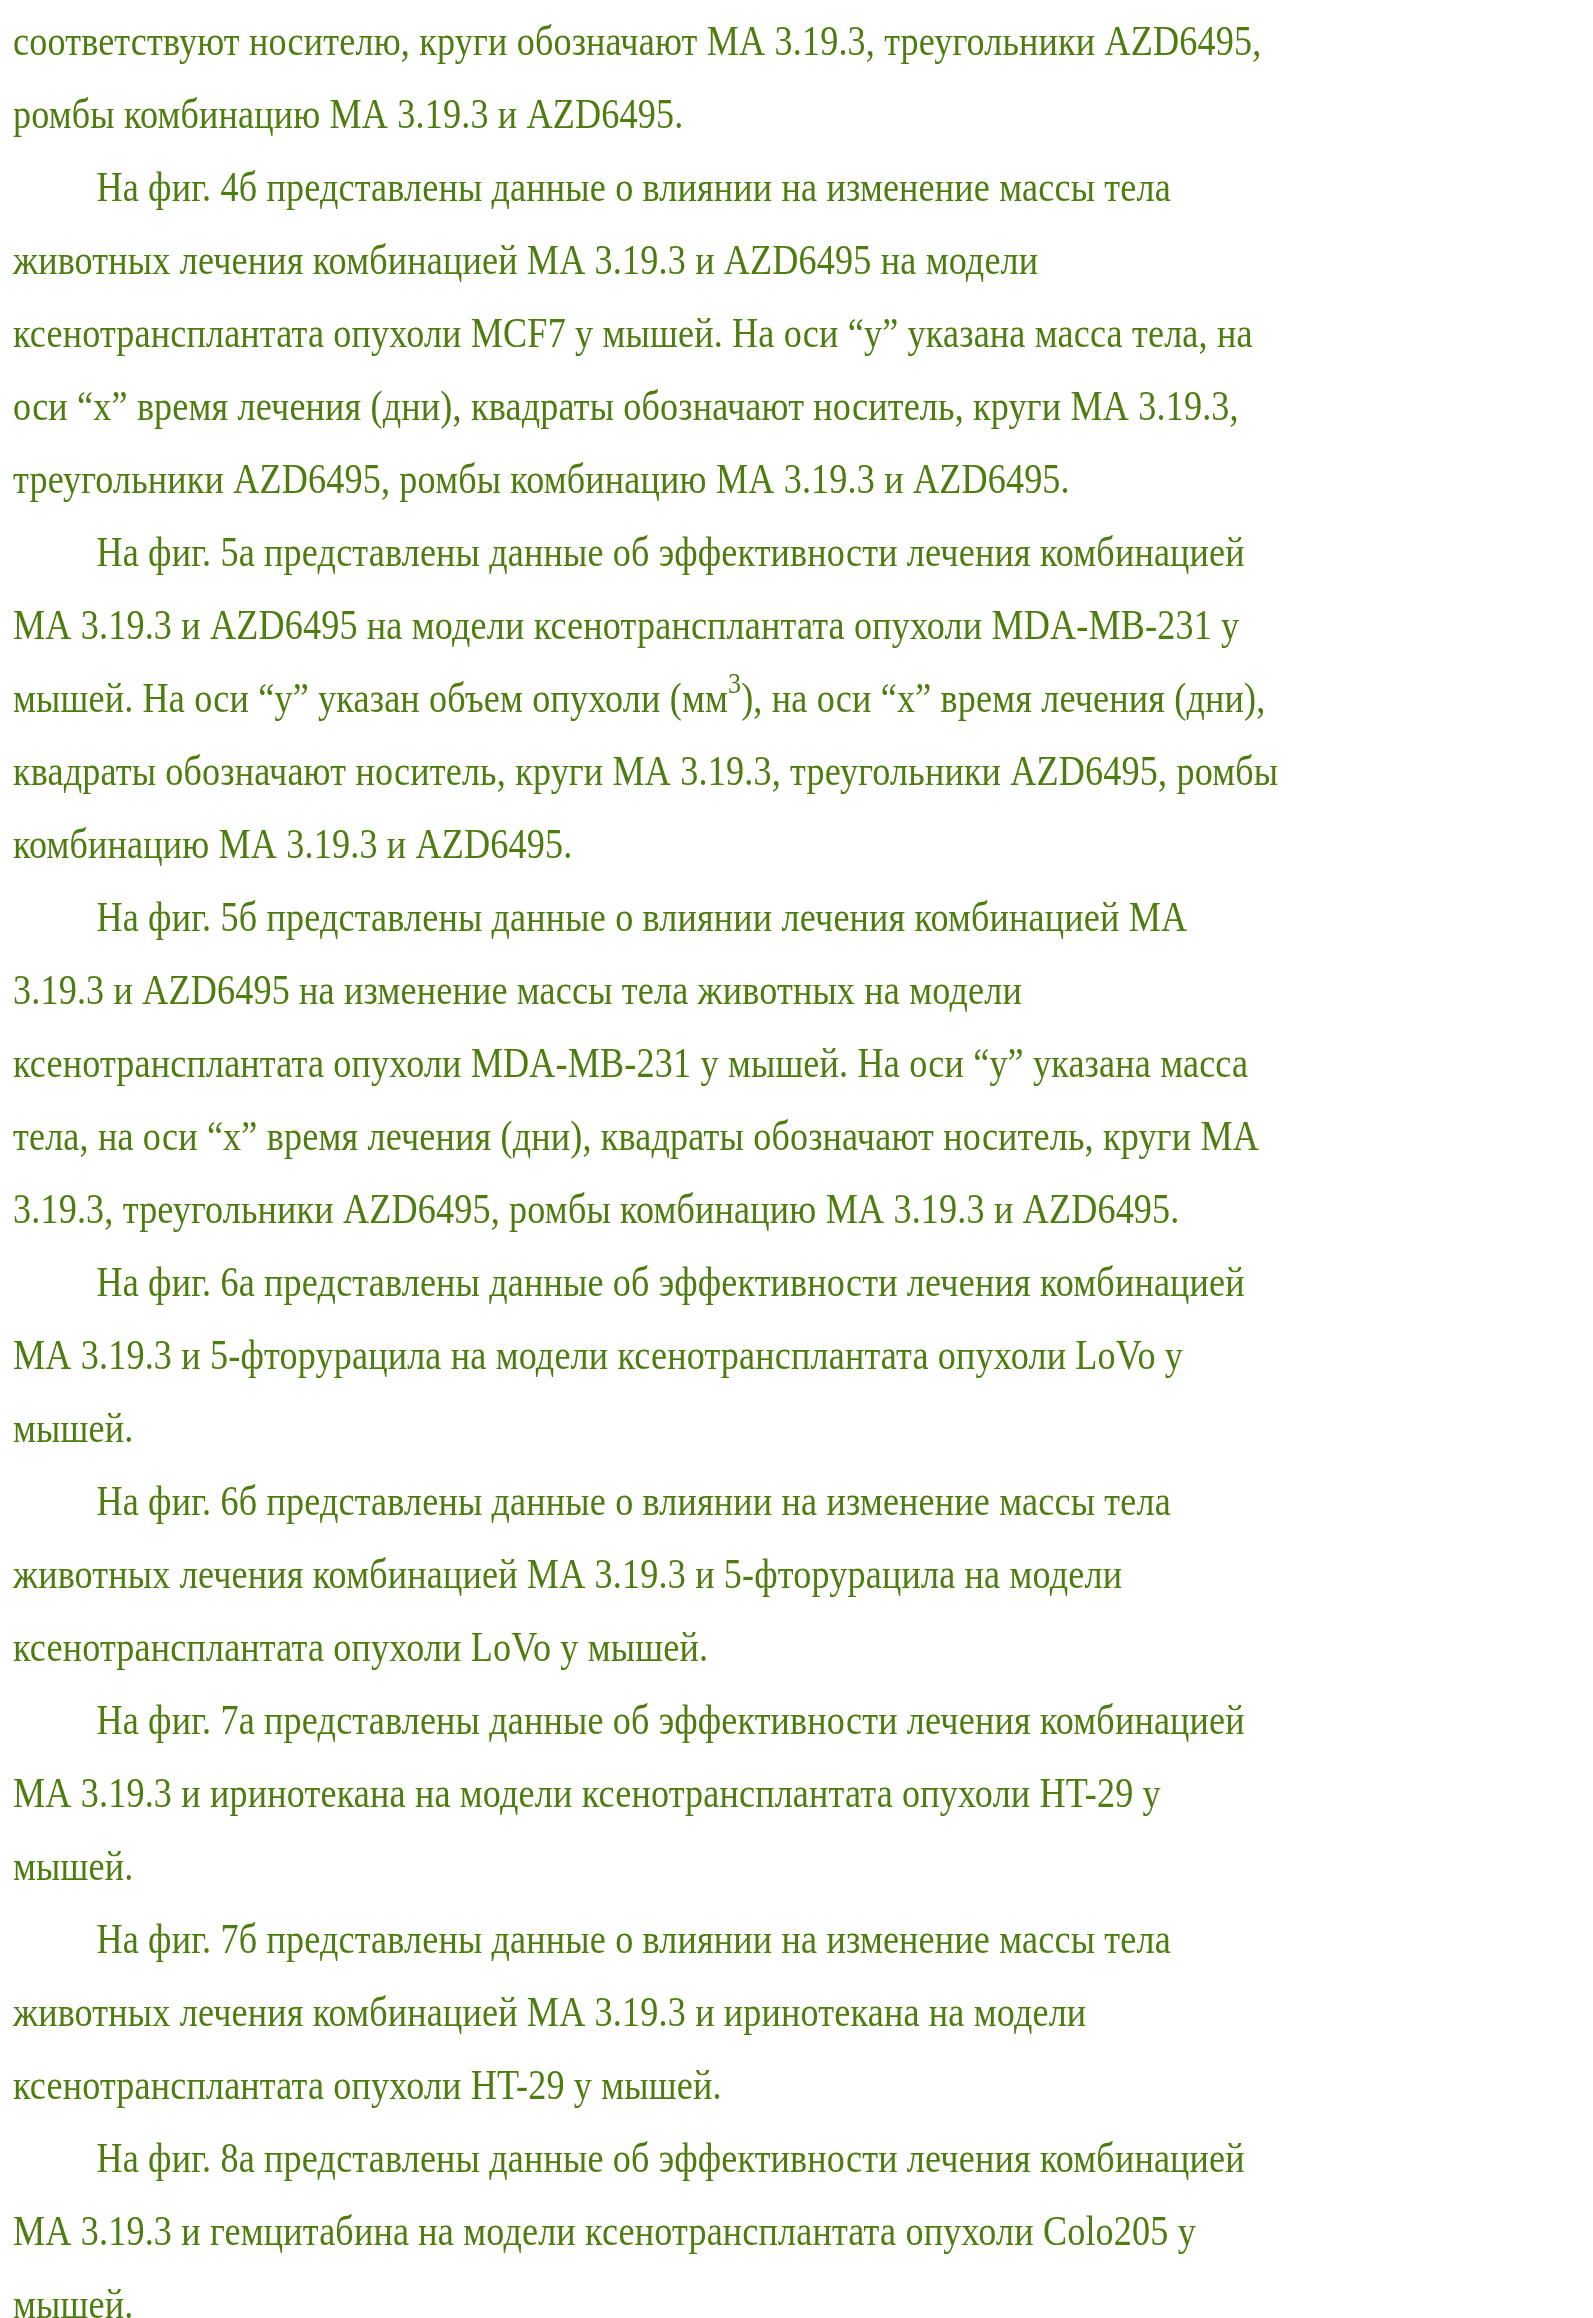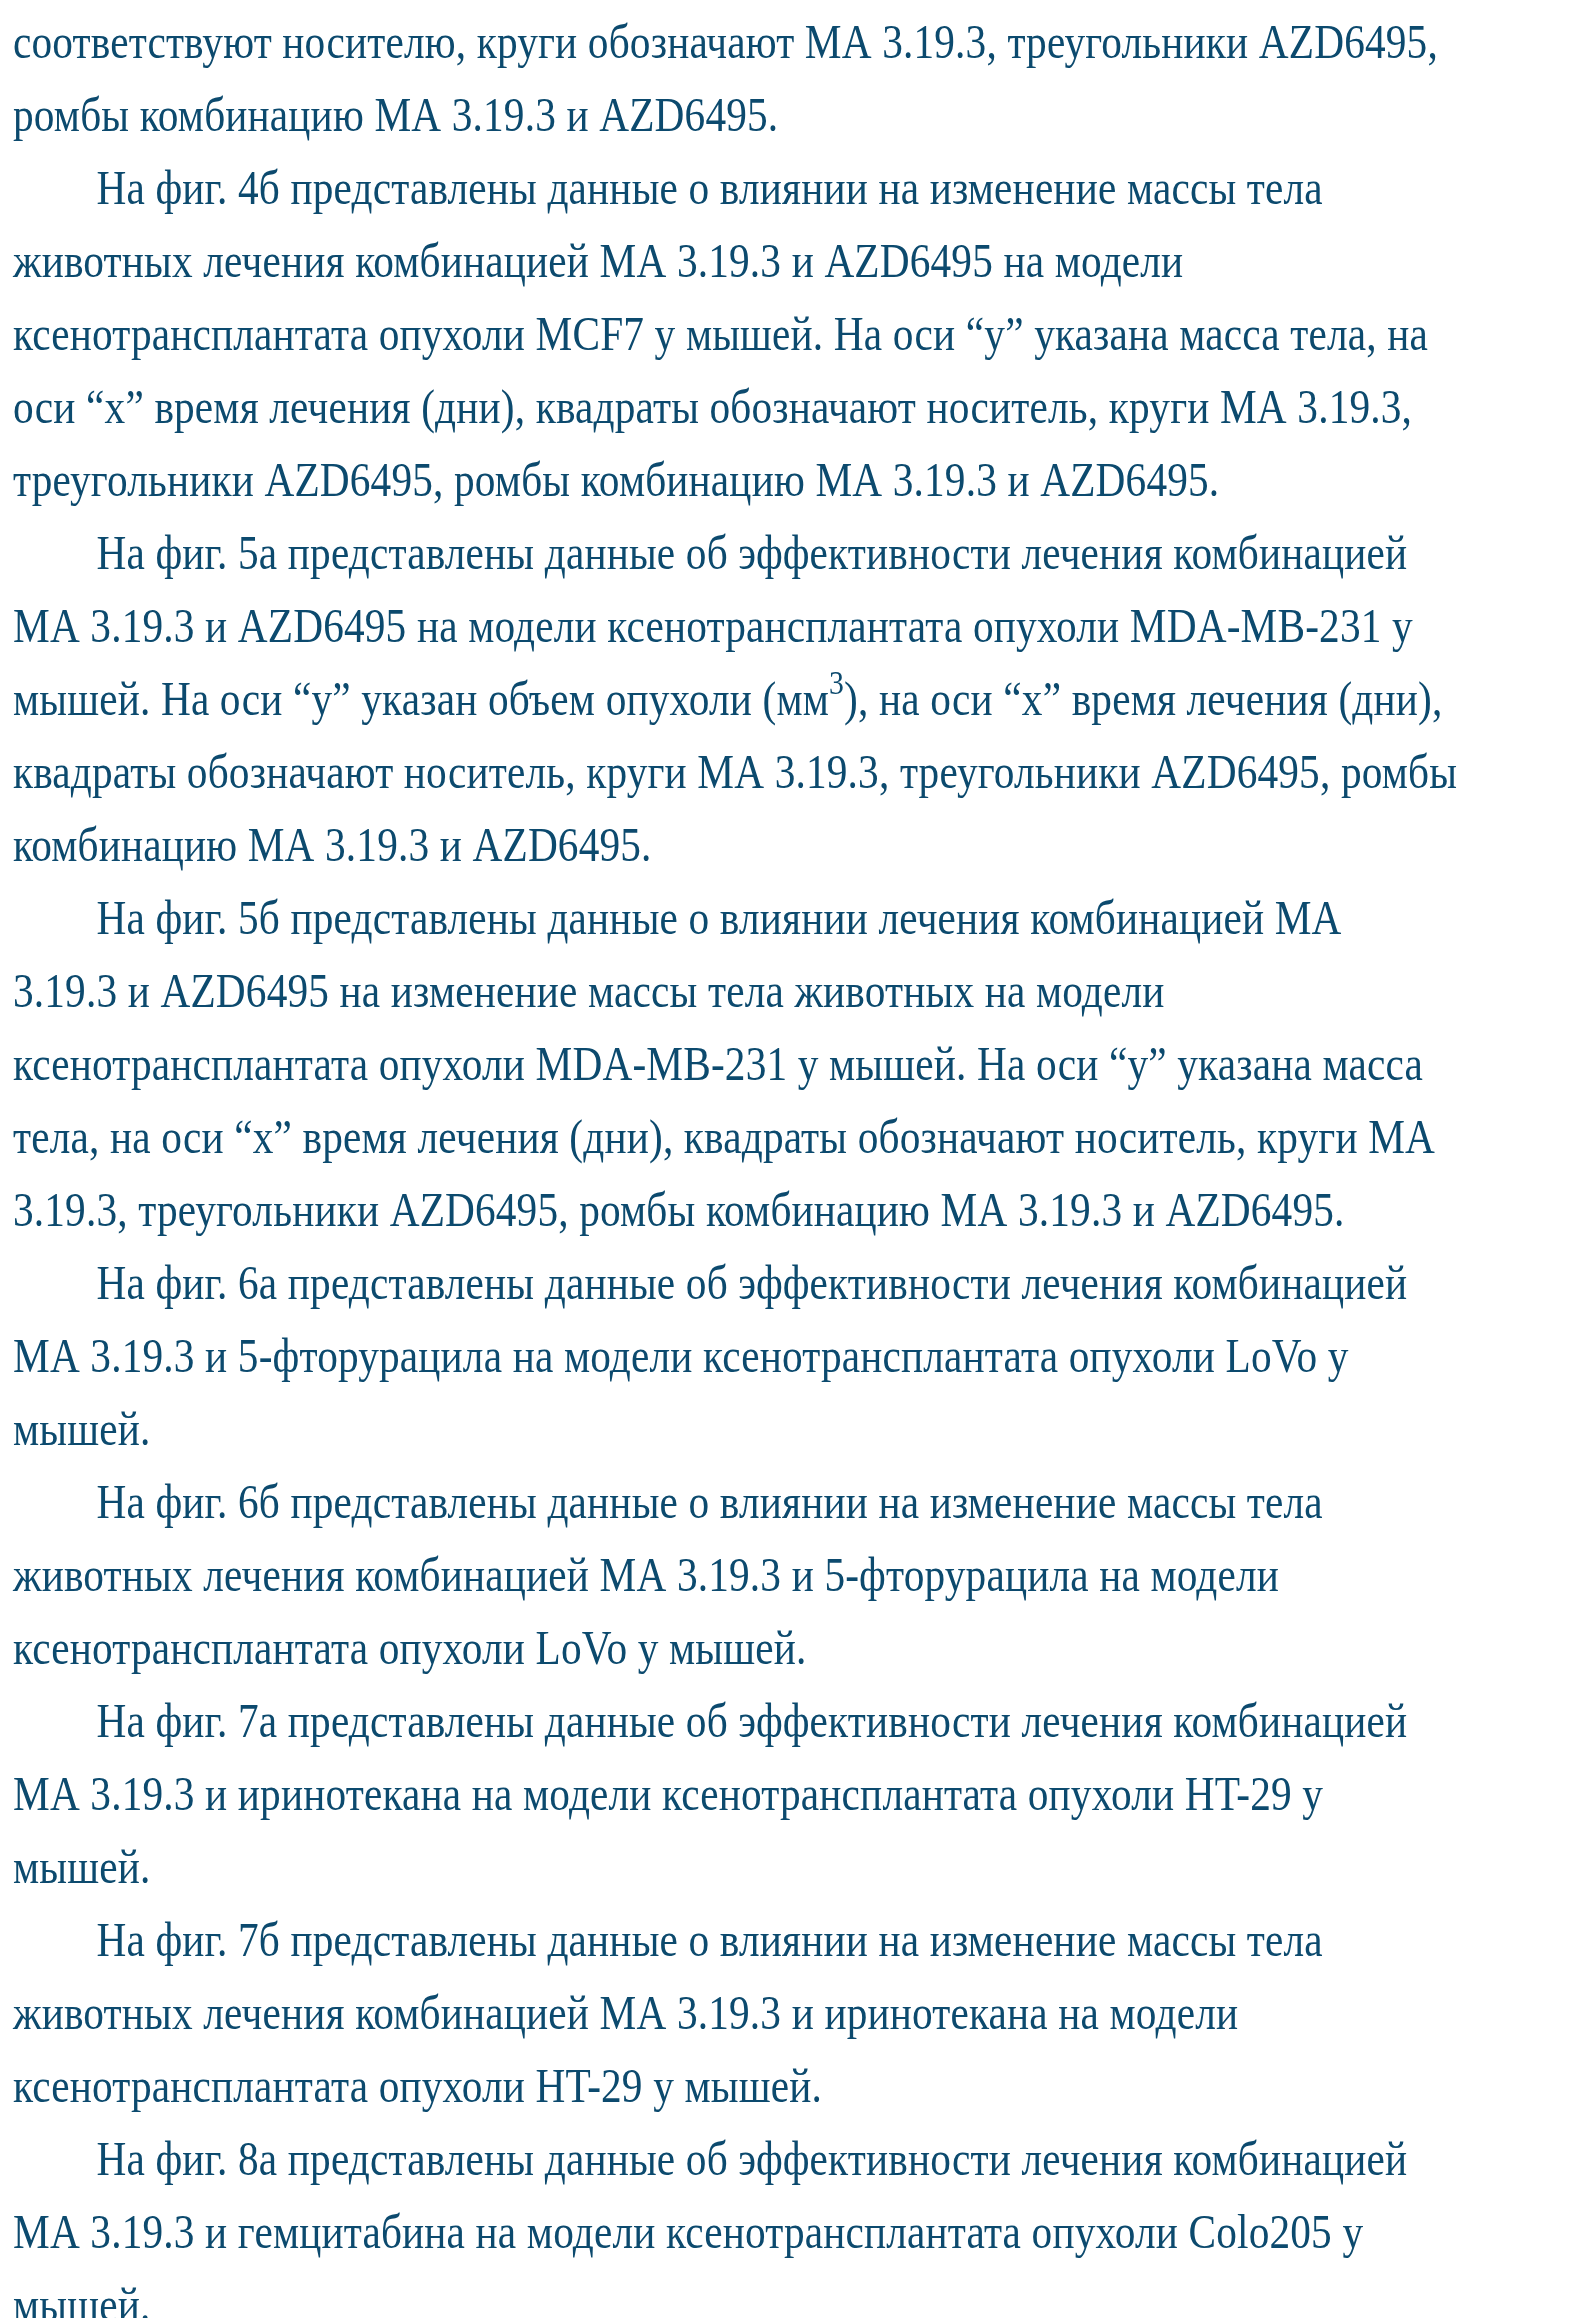--- a/index.html
+++ b/index.html
@@ -5,23 +5,23 @@
   html, body {
     margin: 0;
     padding: 0;
     background: #ffffff;
   }
   .page {
     position: relative;
     width: 1594px;
     height: 2319px;
     background: #ffffff;
-    color: #0c4a6e;
+    color: #4d7c0f;
     font-family: "Liberation Serif", "DejaVu Serif", serif;
-    font-size: 48px;
+    font-size: 42px;
     overflow: hidden;
   }
   .text-block {
     position: absolute;
     left: 13.3px;
     top: 5px;
     width: 1580px;
   }
   .line {
     white-space: nowrap;

